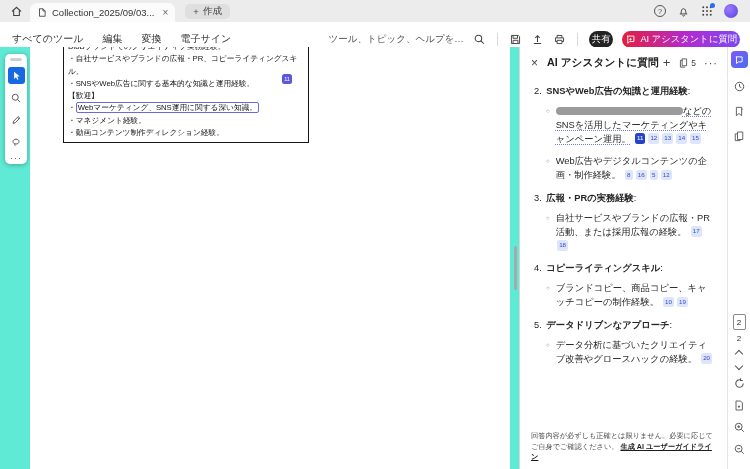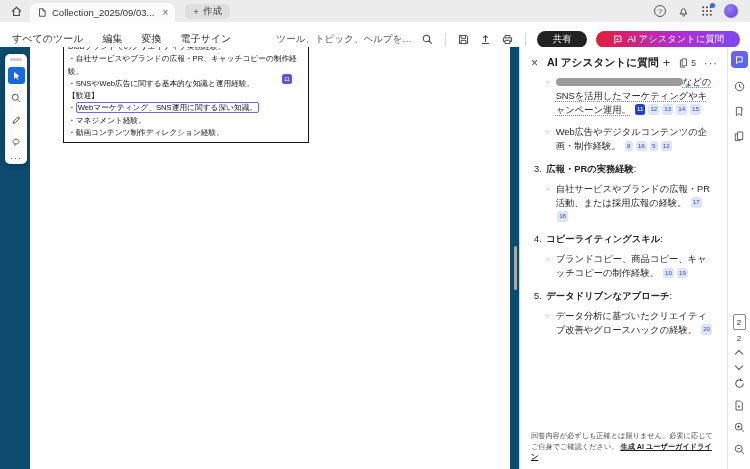--- a/index.html
+++ b/index.html
@@ -18,28 +18,28 @@
   .waffle { position:relative; }
   .waffle .dot { position:absolute; top:-2px; right:-2px; width:5px; height:5px; border-radius:50%; background:#2b6ef2; }
   .avatar { width:14px; height:14px; border-radius:50%; background:radial-gradient(circle at 35% 35%, #9a7bff, #5a3fd8); }
 
   
   .menubar { height:35px; background:#fff; border-bottom:1px solid #ddd; display:flex; align-items:center; padding:0 10px 0 12px; font-size:10px; color:#333; }
   .menu-item { margin-right:19px; }
   .menu-right { margin-left:auto; display:flex; align-items:center; gap:9px; }
   .search-hint { color:#555; font-size:9.5px; }
   .vsep { width:1px; height:13px; background:#d8d8d8; margin:0 2px; }
-  .pill { height:17px; border-radius:9px; display:flex; align-items:center; gap:4px; padding:0 16px; font-size:9.3px; color:#fff; }
+  .pill { height:17px; border-radius:9px; display:flex; align-items:center; gap:4px; padding:0 3px; font-size:9.3px; color:#fff; }
   .pill.share { background:#222; }
   .pill.ai { background:linear-gradient(90deg,#e31e3c 0%,#b22bd0 55%,#7b49f5 100%); }
 
   
   .main { position:absolute; top:47px; left:0; right:0; bottom:0; display:flex; }
 
-  .doc-area { width:520px; position:relative; background:#0c4a6e; overflow:hidden; border-right:1px solid #d6d6d6; }
+  .doc-area { width:520px; position:relative; background:#5eead4; overflow:hidden; border-right:1px solid #d6d6d6; }
   .page { position:absolute; left:30px; top:0; width:480px; height:100%; background:#fff; }
   .textbox { position:absolute; left:33px; top:-10px; width:246px; border:1px solid #161616; padding:3px 4px 3px 4px; font-size:7.7px; line-height:12.3px; color:#111; }
   .hl { border:1px solid #6a68e2; border-radius:2px; padding:0 1px; }
   .doc-badge { position:absolute; left:218px; top:36px; width:10px; height:10px; background:#5a57d8; border-radius:2.5px; color:#fff; font-size:5.5px; display:flex; align-items:center; justify-content:center; box-shadow:0 0 0 1px #fff; }
 
   .floating-toolbar { position:absolute; left:5px; top:7px; width:22px; background:#fff; border-radius:5px; box-shadow:0 1px 5px rgba(0,0,0,.28); padding:4px 0 3px; display:flex; flex-direction:column; align-items:center; gap:5px; }
   .ft-handle { width:12px; height:3px; background:#cfcfcf; border-radius:2px; margin-bottom:1px; }
   .tool { width:17px; height:17px; border-radius:3px; display:flex; align-items:center; justify-content:center; color:#555; }
   .tool.sel { background:#1668e3; color:#fff; }
   .tool-more { font-size:9px; color:#555; letter-spacing:1px; line-height:6px; }
@@ -186,21 +186,21 @@
       </div>
     </div>
   </div>
 
   <div class="main">
 
     <div class="doc-area">
       <div class="page">
         <div class="textbox">
           <div>BtoBブランドでのクリエイティブ実務経験。</div>
-          <div>・自社サービスやブランドの広報・PR、キャッチコピーの制作経験。</div>
+          <div>・自社サービスやブランドの広報・PR、コピーライティングスキル。</div>
           <div>・SNSやWeb広告に関する基本的な知識と運用経験。</div>
           <div>【歓迎】</div>
           <div><span>・</span><span class="hl">Webマーケティング、SNS運用に関する深い知識。</span></div>
           <div>・マネジメント経験。</div>
           <div>・動画コンテンツ制作ディレクション経験。</div>
           <span class="doc-badge">11</span>
         </div>
       </div>
 
       <div class="floating-toolbar">
@@ -254,20 +254,21 @@
                 </svg>
               </span>
             <span>5</span>
           </span>
           <span class="ph-more">···</span>
         </div>
       </div>
 
       <div class="panel-body">
         <div id="assistant-list">
+            <div class="item-head"><span class="num">2. </span><b>SNSやWeb広告の知識と運用経験</b><span>:</span></div>
             <div class="bullet">
               <span class="mark">○</span>
               <div class="btext"><span class="redact"></span><span class="u-dot">などのSNSを活用したマーケティングやキャンペーン運用。</span> <span class="cite sel">11</span><span class="cite">12</span><span class="cite">13</span><span class="cite">14</span><span class="cite">15</span></div>
             </div>
             <div class="bullet">
               <span class="mark">○</span>
               <div class="btext"><span>Web広告やデジタルコンテンツの企画・制作経験。</span> <span class="cite">8</span><span class="cite">16</span><span class="cite">5</span><span class="cite">12</span></div>
             </div>
             <div class="item-head"><span class="num">3. </span><b>広報・PRの実務経験</b><span>:</span></div>
             <div class="bullet">

